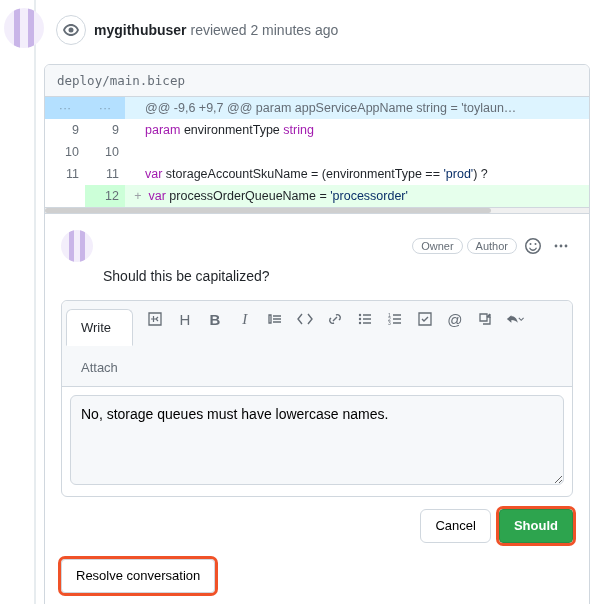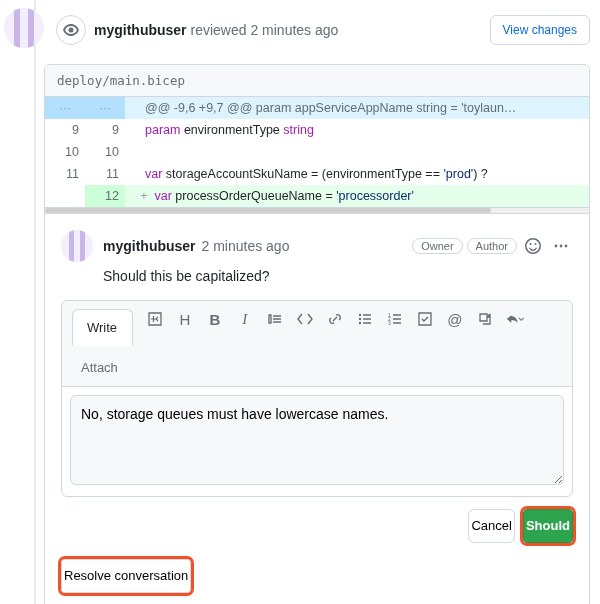--- a/index.html
+++ b/index.html
@@ -21,53 +21,53 @@
   .page { width: 600px; height: 604px; position: relative; padding: 8px 10px 8px 44px; }
   .vbar { position: absolute; left: 34px; top: 0; bottom: 0; width: 2px; background: #e7ecef; }
   .avatar-outer { position: absolute; left: 4px; top: 8px; width: 40px; height: 40px; border-radius: 50%; background: linear-gradient(90deg,#f3eefb 25%,#c9b5e8 25%,#c9b5e8 40%,#f3eefb 40%,#f3eefb 60%,#c9b5e8 60%,#c9b5e8 75%,#f3eefb 75%); }
   .timeline-eye { position: absolute; left: 56px; top: 15px; width: 30px; height: 30px; border-radius: 50%; background: #fff; border: 1px solid var(--border); display: flex; align-items: center; justify-content: center; pointer-events:none; }
   .timeline-eye svg { width: 16px; height: 16px; fill: var(--text-muted); }
   .header-row { margin-left: 50px; display: flex; align-items: center; height: 40px; padding-top: 4px; }
   .header-text { color: var(--text-muted); }
   .header-text b { color: var(--text); font-weight: 600; }
   .spacer { flex: 1; }
   .btn { font-size: 12px; padding: 4px 12px; border: 1px solid var(--border); border-radius: 6px; background: #fff; cursor: pointer; line-height: 20px; display: inline-flex; align-items: center; gap: 4px; }
-  .btn-md { font-size: 13px; padding: 6px 2px; }
+  .btn-md { font-size: 13px; padding: 6px 14px; }
   .btn-primary { background: var(--success); border-color: var(--success-border); color: #fff; font-weight: 600; }
   .view-changes { font-size: 12px; color: var(--link); }
   .diff-box { margin-top: 16px; border: 1px solid var(--border); border-radius: 6px; overflow: hidden; }
   .diff-header { background: var(--bg-subtle); border-bottom: 1px solid var(--border); padding: 8px 12px; font-family: ui-monospace, SFMono-Regular, Menlo, monospace; font-size: 12.5px; color: var(--text-muted); }
   .diff-table { width: 100%; border-collapse: collapse; font-family: ui-monospace, SFMono-Regular, Menlo, monospace; font-size: 12.5px; table-layout: fixed; }
   .diff-table td { padding: 0 6px; line-height: 22px; white-space: nowrap; overflow: hidden; }
   .ln { width: 36px; text-align: right; color: var(--text-muted); background: #fff; user-select: none; }
   .hunk .ln { background: var(--ln-hunk); color: rgba(0,0,0,0.3); text-align: center; }
   .hunk .code { background: var(--bg-hunk); color: var(--text-muted); padding-left: 20px; }
   .ctx .code { background: #fff; padding-left: 20px; }
   .add .ln { background: #fff; }
   .add .ln.new { background: var(--ln-add); margin-left: 12px; }
-  .add .code { background: var(--bg-add); padding-left: 12px; }
+  .add .code { background: var(--bg-add); padding-left: 6px; }
   .mark { color: #9ca0a6; display: inline-block; width: 14px; text-align: center; }
   .kw-red { color: #a21caf; }
   .str { color: #0a3069; }
   .scrollhint { height: 6px; background: #f0f0f0; border-top: 1px solid var(--border); display:flex; }
   .scrollhint::after { content:''; width:82%; height:100%; background:#cfcfcf; border-radius:3px; }
   .comment-region { padding: 16px; border-top: 1px solid var(--border); }
   .comment-head { display:flex; align-items:center; gap:10px; }
   .avatar-sm { width: 32px; height: 32px; border-radius: 50%; background: linear-gradient(90deg,#f3eefb 25%,#c9b5e8 25%,#c9b5e8 40%,#f3eefb 40%,#f3eefb 60%,#c9b5e8 60%,#c9b5e8 75%,#f3eefb 75%); flex-shrink:0; }
   .comment-meta b { font-weight: 600; }
   .comment-meta .t { color: var(--text-muted); margin-left:2px; }
   .badges { display:flex; gap:4px; align-items:center; }
   .badge { font-size: 11px; color: var(--text-muted); border: 1px solid var(--border); border-radius: 999px; padding: 1px 8px; }
   .icon-btn { width: 24px; height: 24px; display:flex; align-items:center; justify-content:center; color: var(--text-muted); cursor:pointer; border-radius:4px; }
   .icon-btn svg { width:16px; height:16px; fill: currentColor; }
   .comment-body { margin-top: 6px; margin-left: 42px; font-size: 14px; }
   .editor-wrap { margin-top: 16px; border: 1px solid var(--border); border-radius: 6px; }
   .tabrow { display:flex; align-items:flex-start; border-bottom: 1px solid var(--border); background: var(--bg-subtle); border-radius: 6px 6px 0 0; }
   .etab { font-size: 13px; padding: 10px 14px; color: var(--text-muted); cursor:pointer; border:1px solid transparent; }
-  .etab.active { background:#fff; color: var(--text); border: 1px solid var(--border); border-bottom-color:#fff; border-radius: 6px 6px 0 0; margin-left:10px; margin-top:8px; margin-bottom:-1px; }
+  .etab.active { background:#fff; color: var(--text); border: 1px solid var(--border); border-bottom-color:#fff; border-radius: 6px 6px 0 0; margin-left:4px; margin-top:8px; margin-bottom:-1px; }
   .etab.preview { margin-left:4px; padding-top: 14px; }
   .tabcol { display:flex; flex-direction:column; }
   .toolbar { flex:1; display:flex; flex-wrap:wrap; gap: 4px 10px; padding: 8px 12px; align-items: center; justify-content:flex-start; }
   .toolbar .grp { display:flex; gap:10px; }
   .ticon { color: var(--text-muted); cursor:pointer; display:flex; align-items:center; justify-content:center; width:20px; height:20px; font-size:15px; }
   .ticon svg { width:16px; height:16px; fill: currentColor; }
   .bold { font-weight:700; }
   .ital { font-style:italic; font-family: Georgia, serif; }
   .textarea { width: calc(100% - 16px); min-height: 90px; margin: 8px; border: 1px solid var(--border); border-radius: 6px; padding: 10px; font-size: 14px; resize: vertical; background: var(--bg-subtle); font-family: inherit; }
   .attach { border-top: 1px dashed var(--border); padding: 8px 12px; font-size: 12px; color: var(--text-muted); display:flex; justify-content:space-between; align-items:center; background: var(--bg-subtle); border-radius: 0 0 6px 6px; }
@@ -86,21 +86,20 @@
     <svg viewBox="0 0 16 16">
         <path d="M8 2c3.6 0 6.6 2.4 8 6-1.4 3.6-4.4 6-8 6S1.4 11.6 0 8c1.4-3.6 4.4-6 8-6zm0 2C5.4 4 3.1 5.6 2 8c1.1 2.4 3.4 4 6 4s4.9-1.6 6-4c-1.1-2.4-3.4-4-6-4zm0 1.5A2.5 2.5 0 1 1 8 10.5 2.5 2.5 0 0 1 8 5.5z"></path>
       </svg>
   </div>
 
   <div class="header-row">
     <span class="header-text">
       <b>mygithubuser</b> <span>reviewed</span> <span>2 minutes ago</span>
     </span>
     <span class="spacer"></span>
-    <button class="btn view-changes">View changes</button>
   </div>
 
   <div class="diff-box">
     <div class="diff-header">deploy/main.bicep</div>
     <table class="diff-table">
       <colgroup>
           <col style="width:40px">
           <col style="width:40px">
           <col>
         </colgroup>
@@ -130,23 +129,20 @@
             <td class="ln new">12</td>
             <td class="code"><span class="mark">+</span> <span class="kw-red">var</span> processOrderQueueName = <span class="str">'processorder'</span></td>
           </tr>
         </tbody>
     </table>
     <div class="scrollhint"></div>
 
     <div class="comment-region">
       <div class="comment-head">
         <div class="avatar-sm"></div>
-        <div class="comment-meta">
-          <b>mygithubuser</b> <span class="t">2 minutes ago</span>
-        </div>
         <span class="spacer"></span>
         <span class="badges">
           <span class="badge">Owner</span>
           <span class="badge">Author</span>
           <span class="icon-btn">
               <svg viewBox="0 0 16 16">
                 <path d="M8 0a8 8 0 1 0 0 16A8 8 0 0 0 8 0zm0 1.5a6.5 6.5 0 1 1 0 13 6.5 6.5 0 0 1 0-13zM5.5 5a1 1 0 1 0 0 2 1 1 0 0 0 0-2zm5 0a1 1 0 1 0 0 2 1 1 0 0 0 0-2zM5 9.5c.7 1.2 1.8 2 3 2s2.3-.8 3-2l1 .6C11 11.9 9.6 13 8 13s-3-1.1-4-2.9l1-.6z"></path>
               </svg>
             </span>
           <span class="icon-btn">

